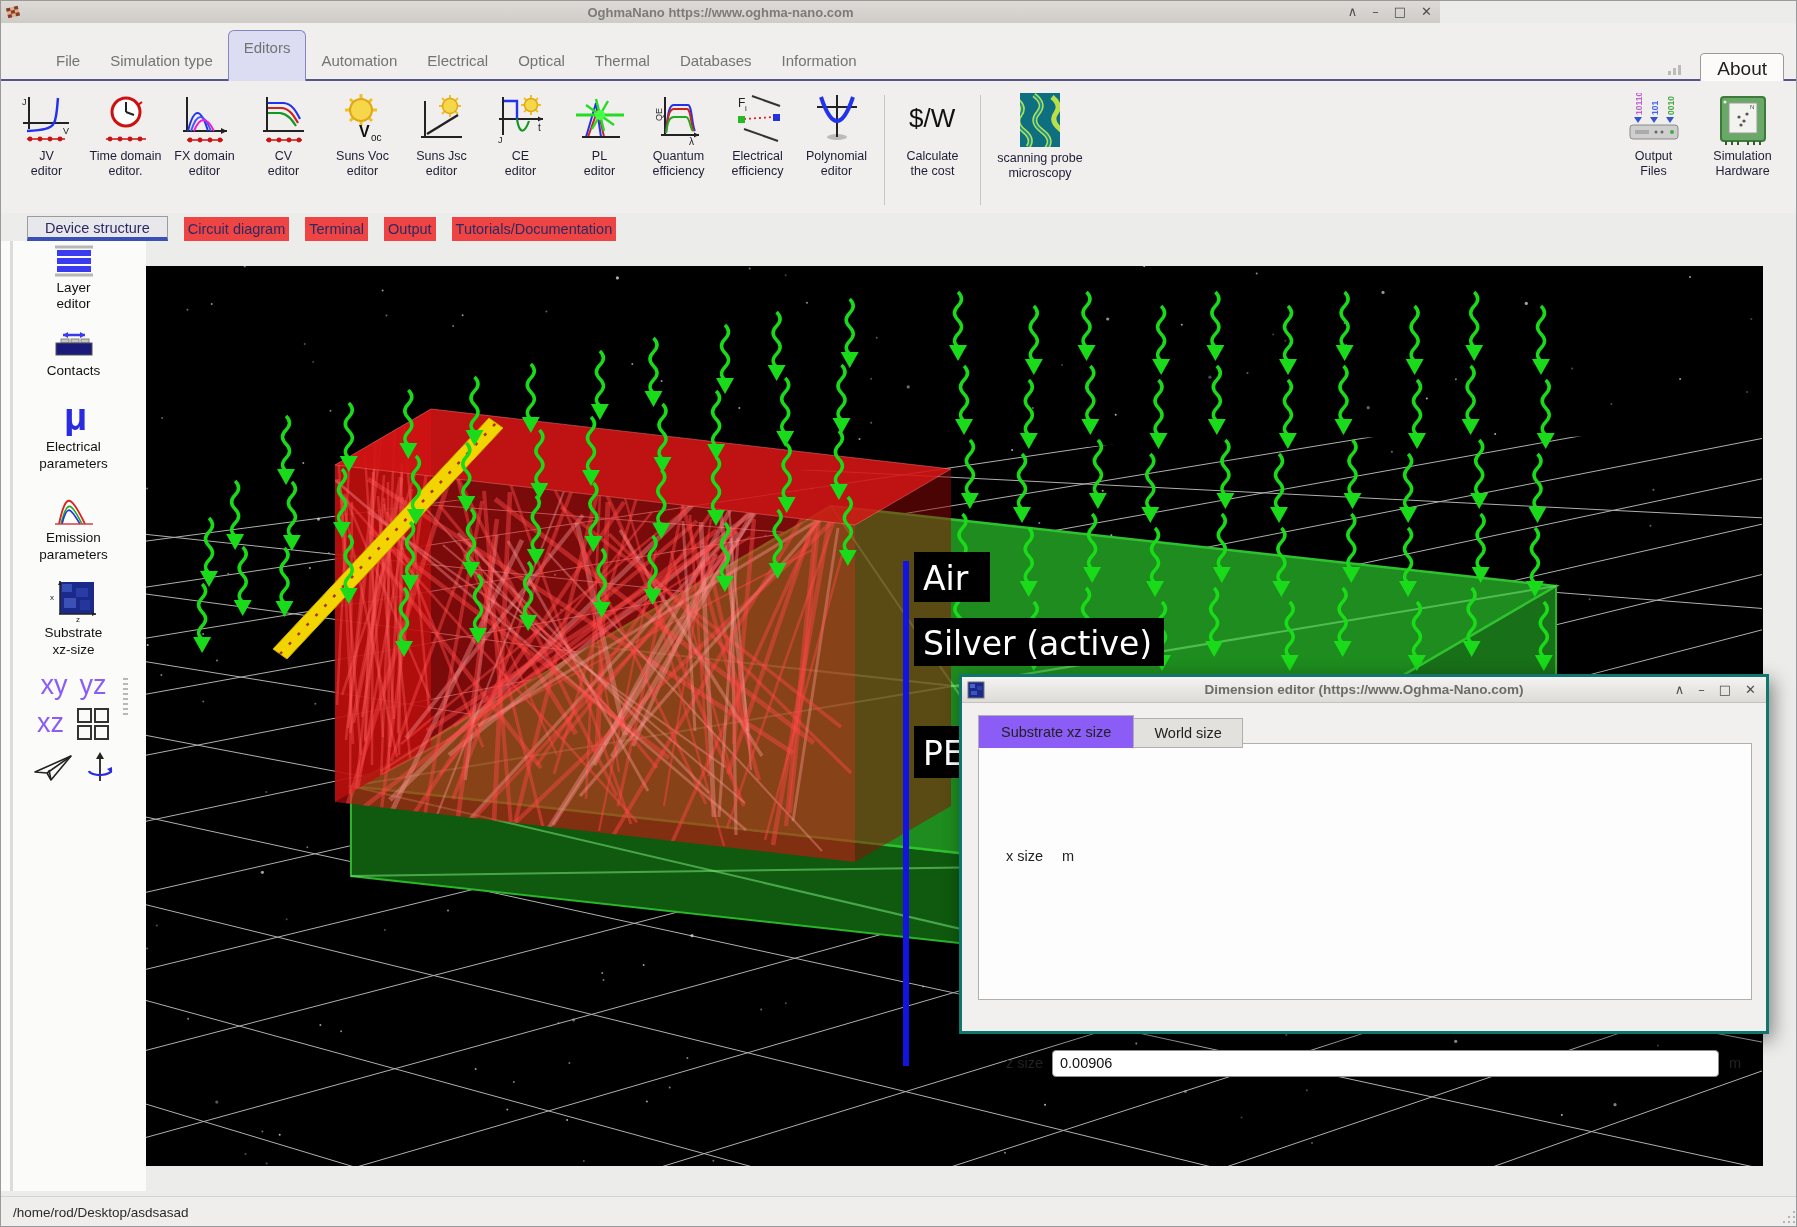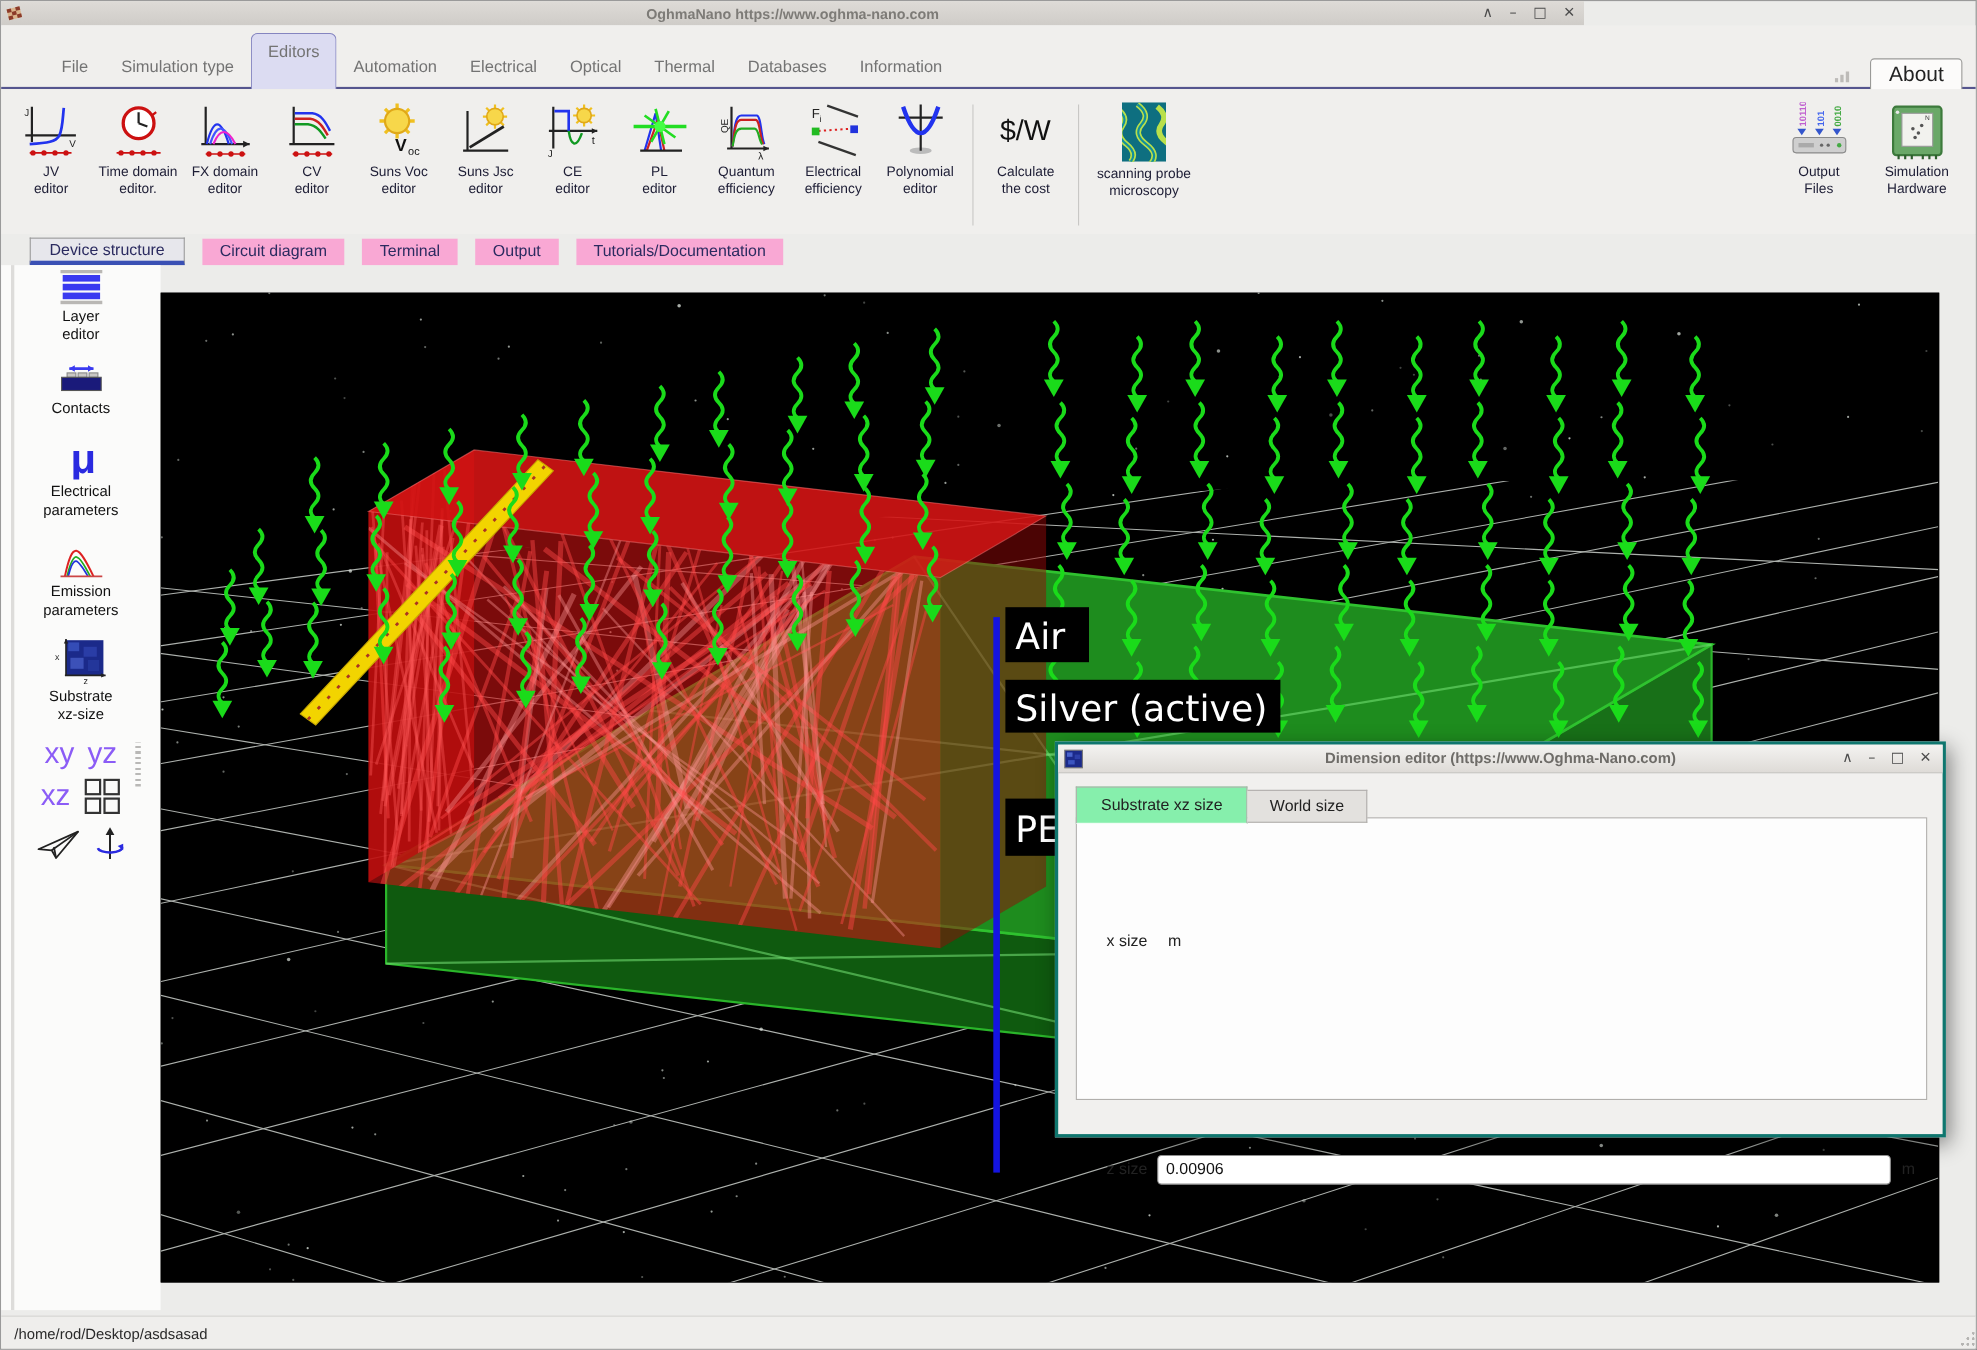--- a/index.html
+++ b/index.html
@@ -24,21 +24,21 @@
   .ribbon{position:absolute;top:80px;left:0;width:1797px;height:132px;background:#f0efed;display:flex;align-items:flex-start;padding:8px 6px 0 6px;}
   .ritem{width:79px;text-align:center;cursor:pointer;padding-top:2px;}
   .ritem svg{display:block;margin:2px auto 4px;}
   .rlabel{font-size:12.5px;line-height:1.2;color:#1d1d35;}
   .vsep{width:1px;background:#c8c7c5;height:110px;margin:6px 8px 0 8px;flex:none;}
   .ribbon-right{margin-left:auto;display:flex;gap:10px;padding-right:10px;}
 
   
   .content{position:absolute;top:212px;left:0;width:1797px;height:983px;background:#ececea;}
   .tabbar{position:absolute;top:3px;left:26px;display:flex;align-items:flex-end;gap:16px;}
-  .vtab{background:#f9a8d4;color:#2b2b60;font-size:14.5px;padding:4px 16px;cursor:pointer;}
+  .vtab{background:#ef4444;color:#2b2b60;font-size:14.5px;padding:4px 4px;cursor:pointer;}
   .vtab.active{background:#e7e7ec;border:1px solid #9b9b9b;border-bottom:4px solid #3a50b4;padding:3px 17px 1px;}
 
   
   .sidebar{position:absolute;top:28px;left:0;width:145px;height:950px;background:#fbfbfa;}
   .sidebar::before{content:"";position:absolute;left:9px;top:0;bottom:0;width:3px;background:#dddcda;}
   .sitem{text-align:center;margin:0 0 13px 0;cursor:pointer;padding-top:4px;}
   .sitem svg{display:block;margin:0 auto 3px;}
   .slabel{font-size:13.5px;line-height:1.22;color:#111;}
   .view-row{display:flex;justify-content:center;align-items:center;gap:12px;margin-top:6px;}
   .view-txt{font-size:27px;color:#8b5cf6;cursor:pointer;line-height:1.1;}
@@ -60,21 +60,21 @@
                radial-gradient(circle at 13px 1px,#b5b4b2 1.2px,transparent 1.5px);}
 
   
   .dialog{position:absolute;top:673px;left:958px;width:810px;height:360px;background:#f1f0ee;border:3px solid #0f766e;box-shadow:4px 6px 18px rgba(0,0,0,.45);z-index:10;}
   .dlg-titlebar{height:26px;background:linear-gradient(#f4f3f1,#dedbd7);border-bottom:1px solid #c4c2bf;display:flex;align-items:center;position:relative;}
   .dlg-titlebar .dtitle{position:absolute;left:0;right:0;text-align:center;font-size:13.5px;font-weight:bold;color:#6e6c68;}
   .dlg-titlebar .dicon{margin-left:5px;width:18px;height:18px;}
   .dlg-controls{position:absolute;right:10px;display:flex;gap:14px;}
   .dlg-tabs{display:flex;align-items:flex-end;padding:12px 0 0 16px;position:relative;z-index:2;}
   .dlg-tab{font-size:14.5px;color:#222;cursor:pointer;}
-  .dlg-tab.active{background:#86efac;border:1px solid #b1afac;border-bottom:1px solid #fdfdfd;margin-bottom:-1px;padding:8px 22px;}
+  .dlg-tab.active{background:#8b5cf6;border:1px solid #b1afac;border-bottom:1px solid #fdfdfd;margin-bottom:-1px;padding:8px 22px;}
   .dlg-tab.inactive{background:#e3e1de;border:1px solid #b1afac;border-left:none;padding:6px 20px;}
   .dlg-panel{position:absolute;left:16px;right:14px;top:66px;bottom:31px;background:#fdfdfd;border:1px solid #b1afac;}
   .dlg-row{position:absolute;left:14px;right:10px;height:28px;display:flex;align-items:center;}
   .dlg-row .flabel{width:50px;text-align:right;font-size:14.5px;color:#222;margin-right:9px;}
   .dlg-input{flex:1;height:27px;border:1px solid #8f8f8f;border-radius:4px;padding:0 7px;font-size:14.5px;color:#111;background:#fff;}
   .dlg-row .funit{width:22px;text-align:right;font-size:14.5px;color:#222;}
 </style>
 </head>
 <body>
 

